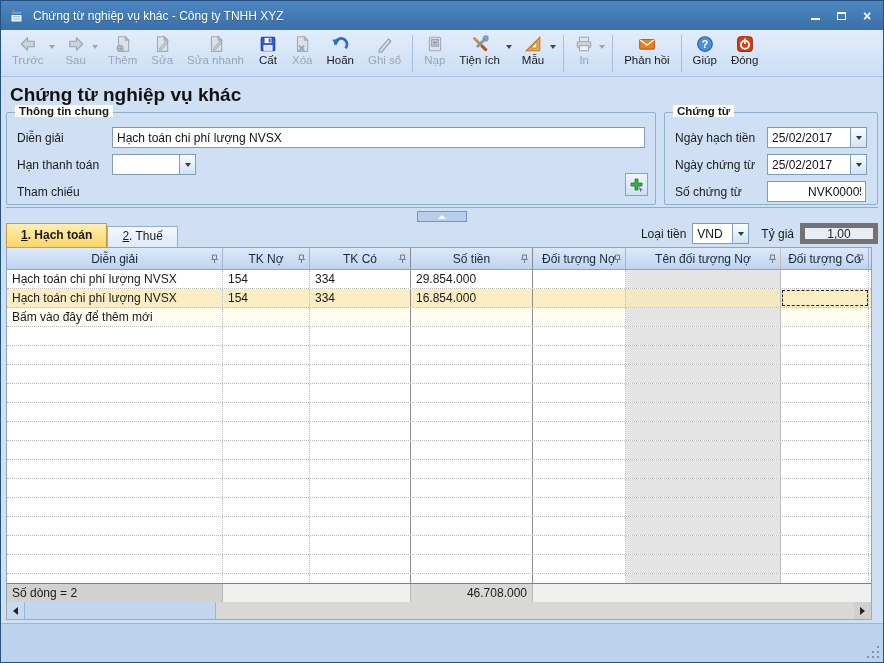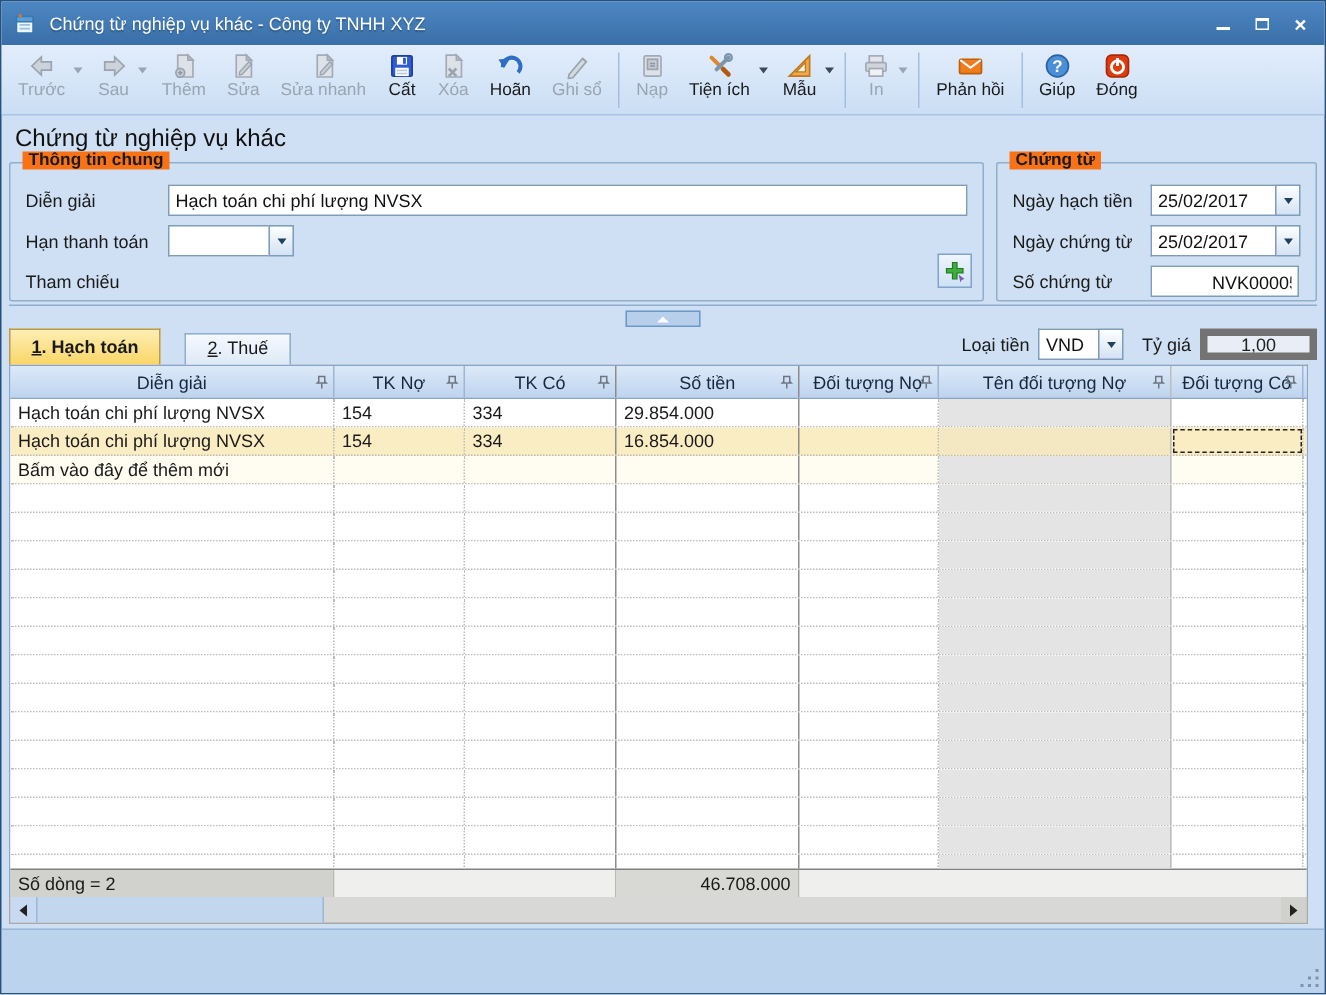--- a/index.html
+++ b/index.html
@@ -22,25 +22,25 @@
   .titem.has-caret { padding-right:15px; }
   .titem .ticon { width:18px; height:18px; flex:0 0 auto; }
   .titem .tlabel { font-size:11.5px; margin-top:1px; white-space:nowrap; color:#1a1a1a; }
   .titem.disabled .tlabel { color:#9aa4b2; }
   .titem .caret { position:absolute; right:3px; top:13px; width:0; height:0; border-left:3.5px solid transparent; border-right:3.5px solid transparent; border-top:4px solid #3a4a5c; }
   .titem.disabled .caret { border-top-color:#9aa4b2; }
   .tsep { width:1px; background:#a4bedd; margin:3px 4px; }
 
   
   .content { flex:1; display:flex; flex-direction:column; padding:0 5px; overflow:hidden; }
-  .page-title { font-size:16px; font-weight:normal; padding:7px 4px 6px 4px; color:#111; }
+  .page-title { font-size:19px; font-weight:bold; padding:7px 4px 6px 4px; color:#111; }
 
   .form-row { display:flex; align-items:stretch; }
   .groupbox { position:relative; border:1px solid #91aecb; border-radius:2px; padding:14px 10px 8px 10px; height:93px; }
-  .groupbox .legend { position:absolute; top:-8px; left:8px; background:#f97316; padding:0 4px; font-weight:bold; font-size:11.5px; }
+  .groupbox .legend { position:absolute; top:-8px; left:8px; background:#ffffff; padding:0 4px; font-weight:bold; font-size:11.5px; }
   .gb-general { flex:1; margin-right:8px; }
   .gb-doc { width:214px; }
 
   .frow { display:flex; align-items:center; margin-bottom:6px; height:21px; }
   .flabel { width:95px; flex:0 0 auto; }
   .gb-doc .flabel { width:92px; }
   .tbox { height:21px; border:1px solid #7f9db9; background:#ffffff; padding:2px 4px; font-family:"Liberation Sans",sans-serif; font-size:12px; color:#111; }
   .combo { display:flex; height:21px; }
   .combo .tbox { border-right:none; flex:1; width:100%; }
   .ddbtn { width:17px; height:21px; border:1px solid #7f9db9; background:linear-gradient(#fdfeff,#d3e2f4); display:flex; align-items:center; justify-content:center; cursor:pointer; }
@@ -51,21 +51,21 @@
   .w-ref { width:99px;padding-left:40px; }
   .addbtn { position:absolute; right:7px; bottom:8px; width:23px; height:23px; border:1px solid #7fa3cc; background:linear-gradient(#eef5fd,#cfe1f4); display:flex; align-items:center; justify-content:center; cursor:pointer; }
 
   
   .split-zone { border-top:1px solid #8fadcd; height:15px; position:relative; margin-top:2px; }
   .split-handle { position:absolute; left:50%; transform:translateX(-50%); top:3px; width:50px; height:11px; background:#b7cfeb; border:1px solid #6d98c6; display:flex; align-items:center; justify-content:center; cursor:pointer; }
   .split-handle::after { content:""; width:0; height:0; border-left:4px solid transparent; border-right:4px solid transparent; border-bottom:4px solid #ffffff; }
 
   
   .tabs-row { display:flex; align-items:flex-end; height:25px; position:relative; z-index:2; }
-  .tabs { display:flex; align-items:flex-end;gap:16px; }
+  .tabs { display:flex; align-items:flex-end; }
   .tab { border:1px solid #8fadcd; border-bottom:none; padding:2px 14px 3px 14px; background:linear-gradient(#f5f9fe,#dde9f7); height:21px; cursor:pointer; white-space:nowrap; }
   .tab.active { background:linear-gradient(#fdeeb4,#fbd667); border-color:#bf9c3e; font-weight:bold; height:24px; padding-top:4px; }
   .tab .tnum { text-decoration:underline; }
   .currency { margin-left:auto; display:flex; align-items:center; margin-bottom:3px; }
   .currency .clabel { margin-right:6px; }
   .cur-combo { width:57px; margin-right:12px; }
   .rate-box { width:78px; background:#e9eef6; border:5px solid #737373; text-align:center; color:#222; }
 
   
   .grid { width:866px; border:1px solid #8aa6c4; border-bottom:none; background:#ffffff; flex:0 0 auto; }

